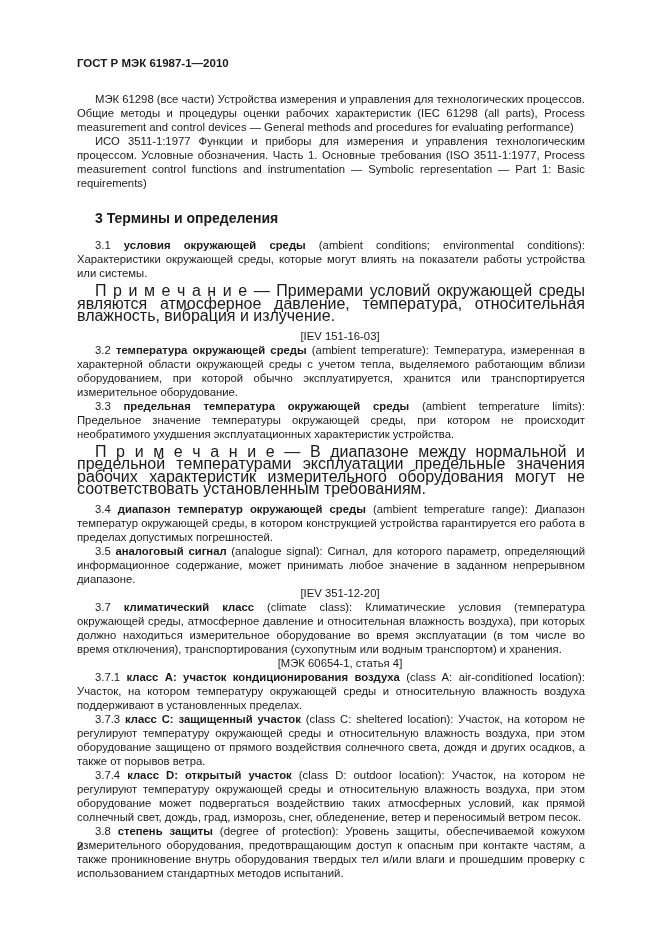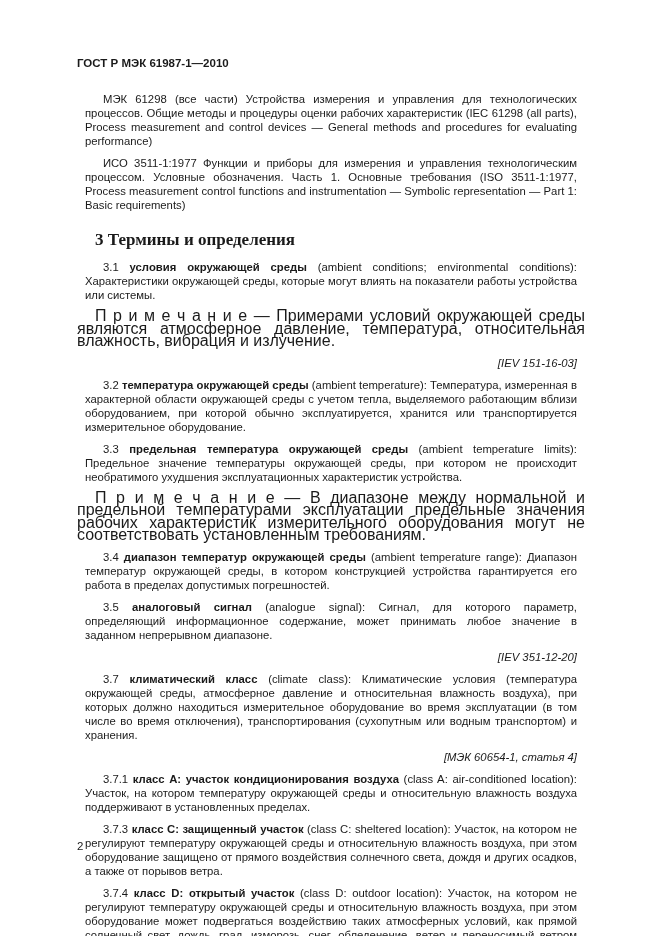--- a/index.html
+++ b/index.html
@@ -19,42 +19,40 @@
     overflow: hidden;
   }
   .running-head {
     font-weight: bold;
     font-size: 11.5px;
     line-height: 14px;
     margin: 0 0 22px 0;
     text-align: left;
   }
   main p {
-    margin: 8px;
+    margin: 0;
     font-size: 11.3px;
     line-height: 14px;
     text-align: justify;
     text-indent: 18px;
   }
   main h2 {
-    font-size: 17px;
+    font-size: 14px;
     line-height: 16px;
     font-weight: bold;
     margin: 20px 0 12px 0;
     text-indent: 18px;
-    font-family: Liberation Serif, serif;
   }
   main p.note {
     font-size: 16px;
     line-height: 12.5px;
     margin: 5px 0 6px 0;
   }
   main p.ref {
-    text-align: right;
-    font-style: italic;
+    text-align: center;
   }
   .b { font-weight: bold; }
   .page-number {
     position: absolute;
     left: 77px;
     top: 839px;
     font-size: 11.5px;
     line-height: 14px;
   }
 </style>

